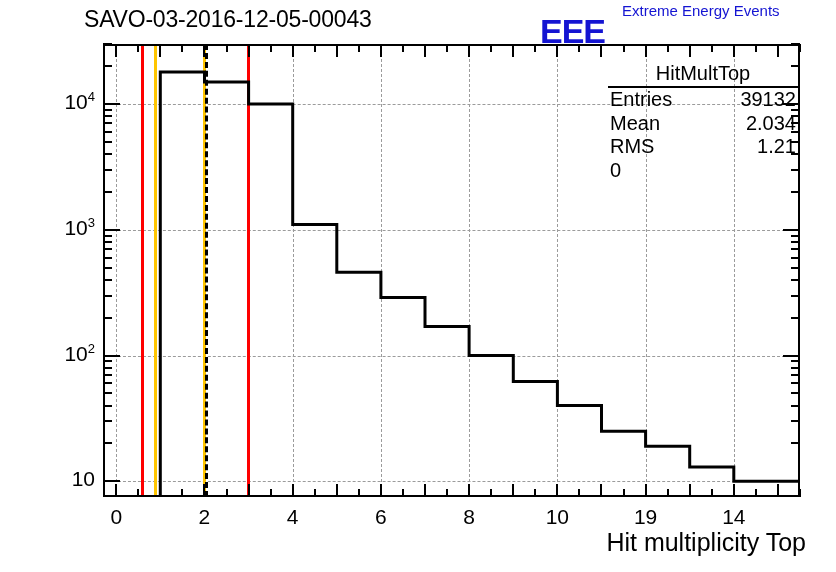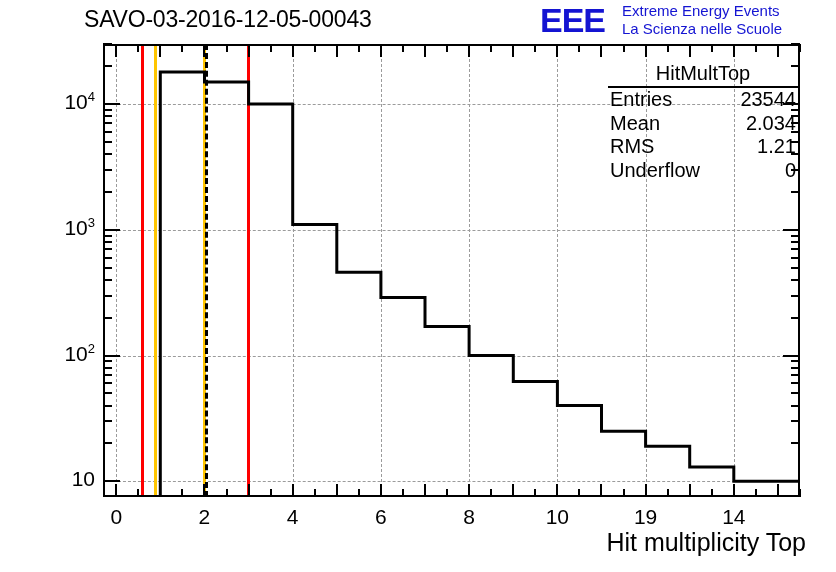--- a/index.html
+++ b/index.html
@@ -38,21 +38,21 @@
   #eee-logo {
     position: absolute;
     left: 540px;
     top: 2px;
     width: 294px;
     height: 38px;
   }
   #eee-logo-mark {
     position: absolute;
     left: 0px;
-    top: 2px;
+    top: 13px;
     width: 84px;
     height: 32px;
     font-size: 34px;
     font-weight: bold;
     line-height: 32px;
     color: #1414d2;
     letter-spacing: -1px;
     font-family: "Liberation Sans", sans-serif;
   }
   #eee-logo-text {
@@ -192,21 +192,20 @@
 <body>
 
 <div id="root">
 
   <div id="plot-title">SAVO-03-2016-12-05-00043</div>
 
   <div id="eee-logo">
     <div id="eee-logo-mark">EEE</div>
     <div id="eee-logo-text">
       <div class="eee-line">Extreme Energy Events</div>
-      <div class="eee-line">La Scienza nelle Scuole</div>
     </div>
   </div>
 
   <div id="plot-area">
     <div id="gridlines-h">
         <div class="gridline-h" style="top: 437.288px;"></div>
         <div class="gridline-h" style="top: 311.526px;"></div>
         <div class="gridline-h" style="top: 185.765px;"></div>
         <div class="gridline-h" style="top: 60.0034px;"></div>
       </div>
@@ -376,30 +375,29 @@
       <div class="xlabel" style="left: 615.601px; width: 60px; top: 505px;">19</div>
       <div class="xlabel" style="left: 703.829px; width: 60px; top: 505px;">14</div>
     </div>
   <div id="x-axis-title">Hit multiplicity Top</div>
 
   <div id="stats-box">
     <div id="stats-title">HitMultTop</div>
     <div id="stats-rows">
         <div class="stats-row">
           <span class="stats-key">Entries</span>
-          <span class="stats-val">23544</span>
+          <span class="stats-val">39132</span>
         </div>
         <div class="stats-row">
           <span class="stats-key">Mean</span>
           <span class="stats-val">2.034</span>
         </div>
         <div class="stats-row">
           <span class="stats-key">RMS</span>
           <span class="stats-val">1.21</span>
         </div>
         <div class="stats-row">
-          <span class="stats-key">Underflow</span>
           <span class="stats-val">0</span>
         </div>
       </div>
   </div>
 
 </div>
 
 </body></html>

